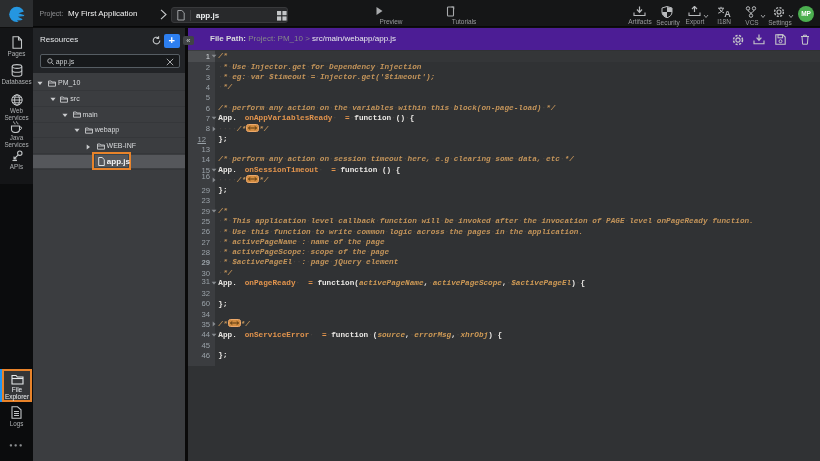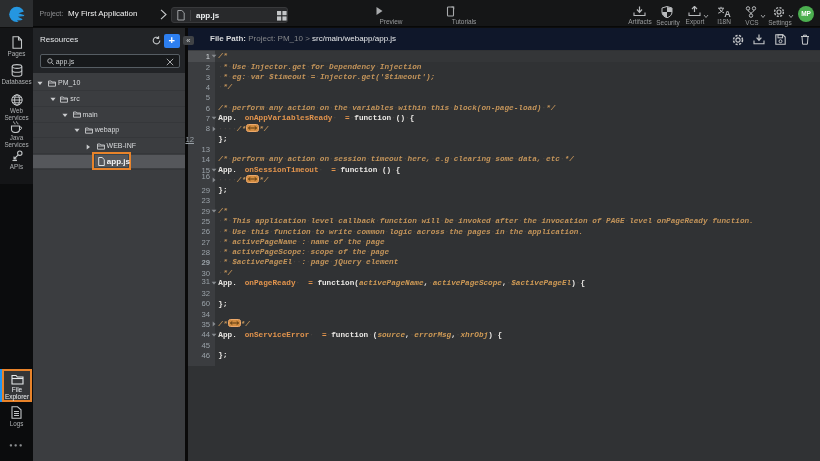--- a/index.html
+++ b/index.html
@@ -44,21 +44,21 @@
 .trow{position:absolute;left:0;width:152px;height:15.7px;}
 .trow .cap{position:absolute;top:5.7px;line-height:0;}
 .trow .fold{position:absolute;top:4.6px;line-height:0;}
 .trow .lbl{position:absolute;top:3.8px;font-size:7px;color:#d9dbdd;}
 #selrow{left:33px;top:155px;width:152px;height:12.5px;background:#55575b;}
 #selbox{left:92.3px;top:152px;width:38.9px;height:18px;border:2px solid #e8832a;background:#55575b;box-shadow:inset 0 0 0 1px #36444e;}
 #selfico{position:absolute;left:3.5px;top:2.6px;line-height:0;}
 #sellbl{position:absolute;left:12.5px;top:3px;font-size:8px;font-weight:bold;color:#f4f5f6;}
 
 #splitter{left:185px;top:28px;width:3px;height:433px;background:#0a0a0a;}
-#pathbar{left:188px;top:28px;width:632px;height:22px;background:#0f172a;text-align:center;}
+#pathbar{left:188px;top:28px;width:632px;height:22px;background:#4c1d95;text-align:center;}
 #pathtxt{left:22px;top:6.2px;font-size:8px;color:#85878a;position:absolute;}
 #pathtxt b{color:#d8dadc;font-weight:bold;}
 #pathtxt .wh{color:#e8eaec;}
 .pico{position:absolute;top:5px;line-height:0;}
 #editorbg{left:188px;top:50px;width:632px;height:411px;background:#303234;}
 #gutter{left:188px;top:50px;width:27px;height:316px;background:#3b3d40;}
 #activegut{left:188px;top:51.4px;width:27px;height:10.3px;background:#4b4d50;}
 #activeline{left:215px;top:51.4px;width:605px;height:10.3px;background:#343638;}
 .ln{position:absolute;width:22px;text-align:right;font-size:7.7px;color:#9aa2a8;font-family:"Liberation Sans",sans-serif;}
 .lnact{color:#d2d6d9;}
@@ -409,21 +409,21 @@
 <div class="ln" style="left:188px;top:124.35px;">8</div>
 <span class="fw" style="left:211.5px;top:125.55px;">
       <svg width="4" height="6" viewBox="0 0 4 6" style="">
         <path d="M0.7 0.6 L3.5 3 L0.7 5.4 Z" fill="#878b8f"></path>
       </svg>
     </span>
 <div class="crow" style="top:123.55px;"><span class="dg"><span class="d">·</span><span class="d">·</span><span class="d">·</span><span class="d">·</span></span><span class="c">/*</span><svg width="13" height="8" viewBox="0 0 13 8" style="vertical-align:-1.2px">
         <rect x="0.5" y="0.5" width="12" height="7" rx="2" fill="#d28c40" stroke="#eda96a" stroke-width="1"></rect>
         <path d="M2.6 4 H10.4 M4.3 2.4 L2.4 4 L4.3 5.6 M8.7 2.4 L10.6 4 L8.7 5.6" stroke="#5a3a10" stroke-width="1" fill="none"></path>
       </svg><span class="c">*/</span></div>
-<div class="ln" style="left:172px;top:134.65px;text-decoration:underline;">12</div>
+<div class="ln" style="left:184px;top:134.65px;text-decoration:underline;">12</div>
 <div class="crow" style="top:133.85px;"><span class="w">};</span></div>
 <div class="ln" style="left:188px;top:144.95px;">13</div>
 <div class="ln" style="left:188px;top:155.25px;">14</div>
 <div class="crow" style="top:154.45px;"><span class="c">/*<span class="d">·</span>perform<span class="d">·</span>any<span class="d">·</span>action<span class="d">·</span>on<span class="d">·</span>session<span class="d">·</span>timeout<span class="d">·</span>here,<span class="d">·</span>e.g<span class="d">·</span>clearing<span class="d">·</span>some<span class="d">·</span>data,<span class="d">·</span>etc<span class="d">·</span>*/</span></div>
 <div class="ln" style="left:188px;top:165.55px;">15</div>
 <span class="fw" style="left:211px;top:167.75px;">
       <svg width="6" height="4" viewBox="0 0 6 4" style="">
         <path d="M0.6 0.7 L3 3.5 L5.4 0.7 Z" fill="#878b8f"></path>
       </svg>
     </span>

